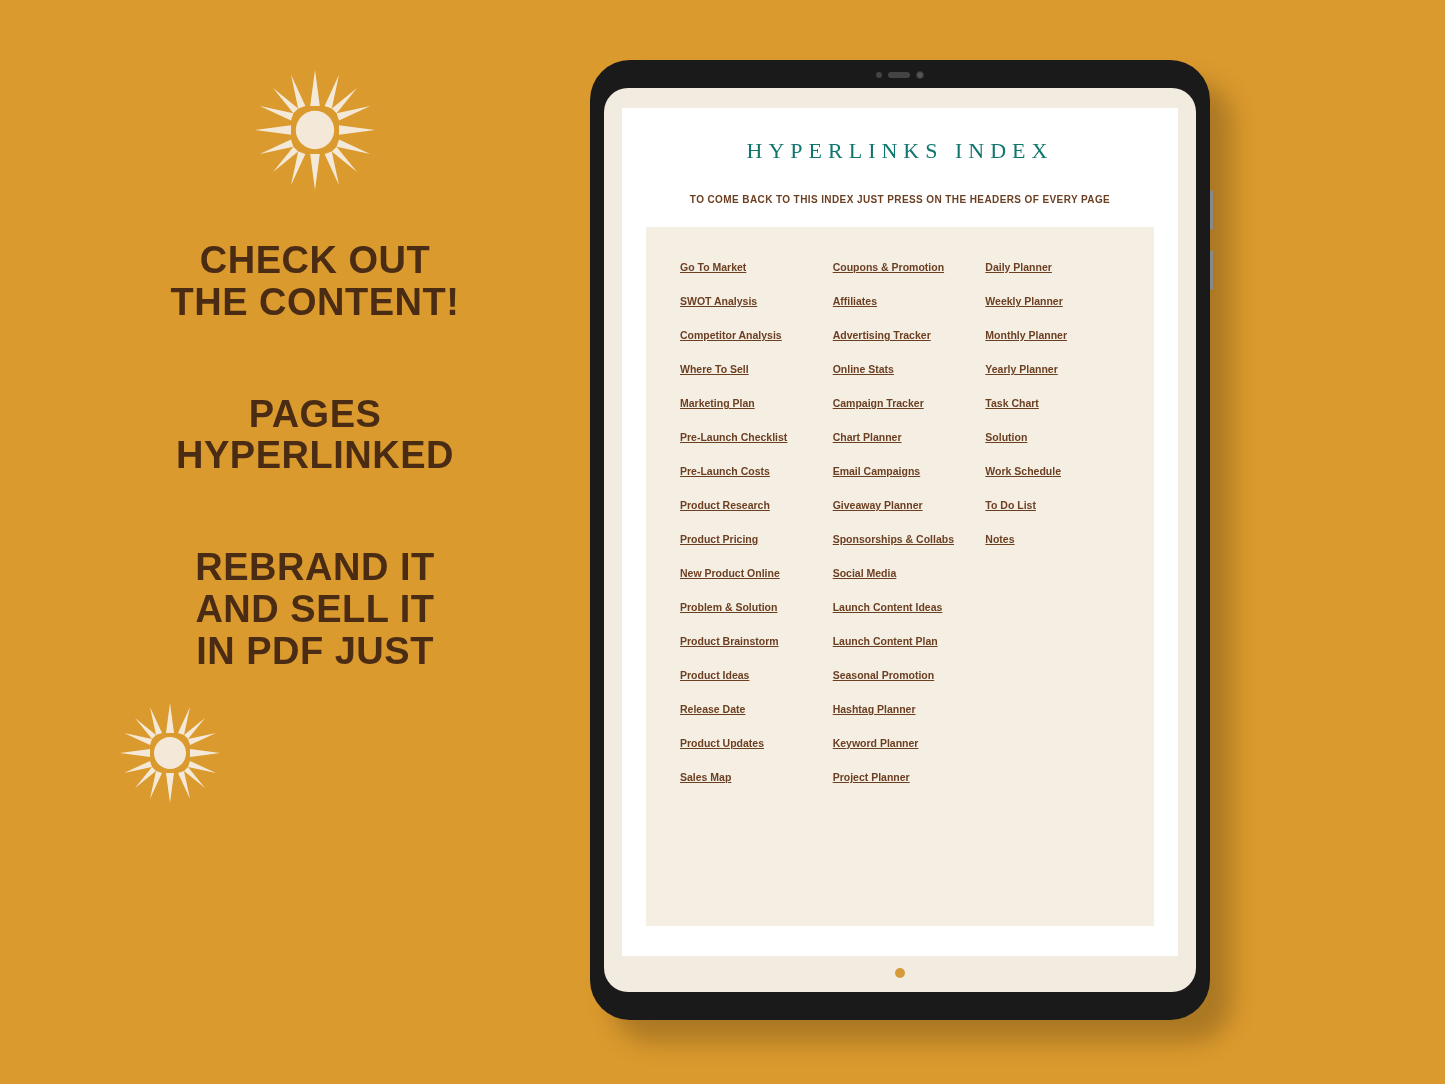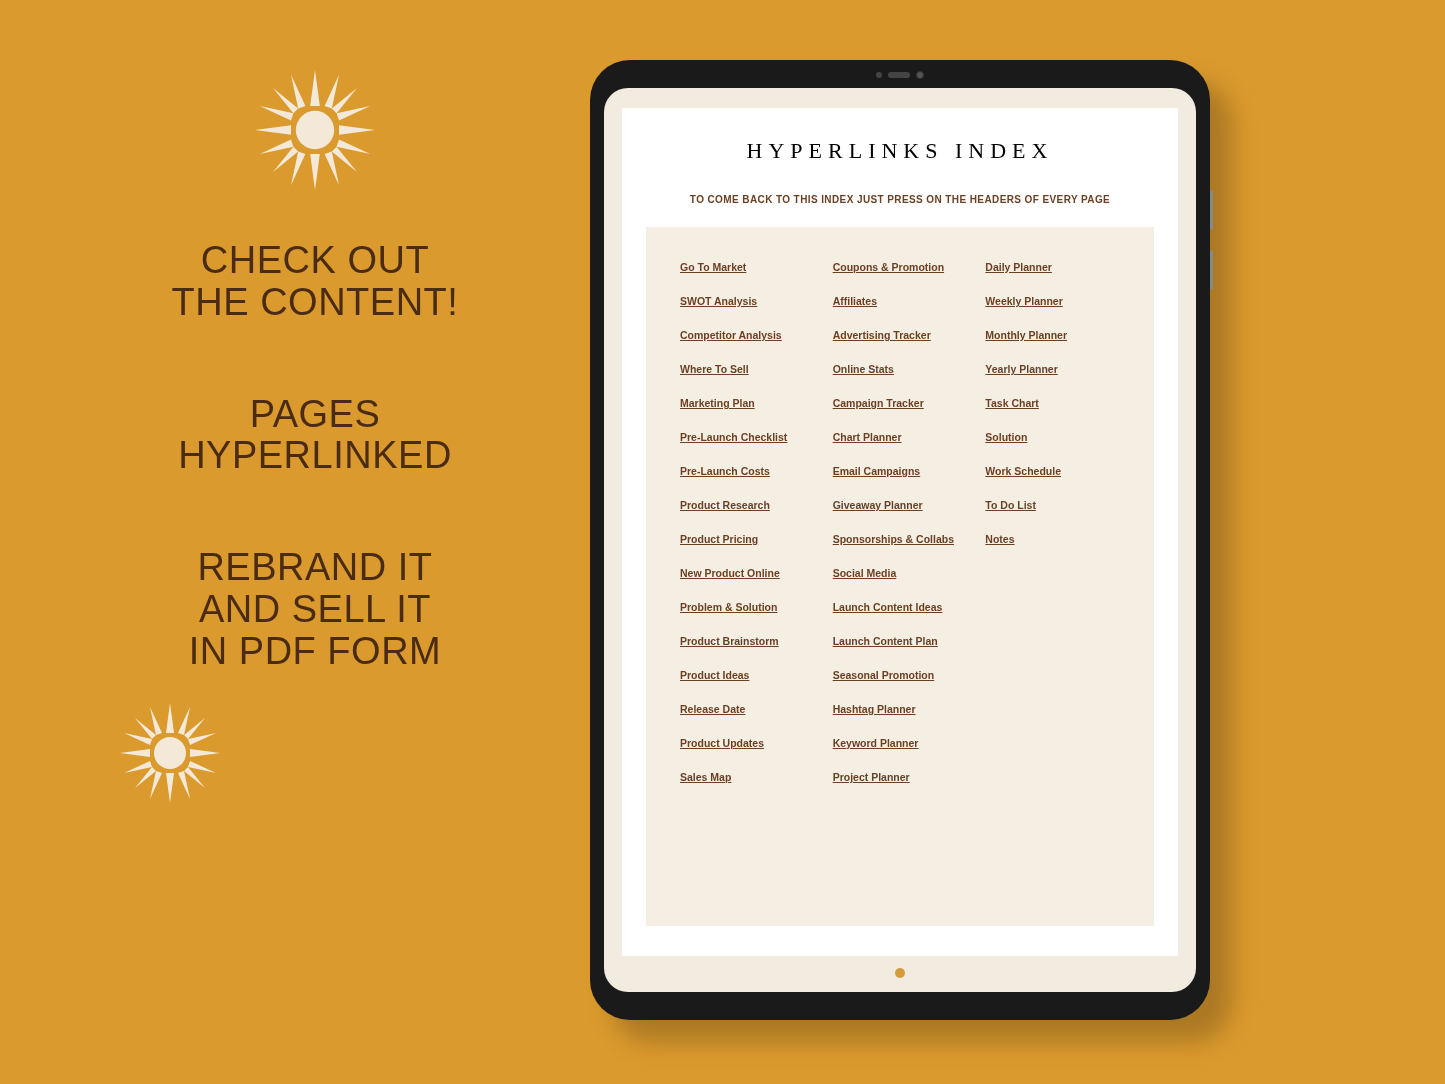--- a/index.html
+++ b/index.html
@@ -12,21 +12,21 @@
     overflow: hidden;
   }
   .left-col {
     position: absolute;
     left: 100px;
     top: 70px;
     width: 430px;
   }
   .left-col .block {
     color: #4a2c14;
-    font-weight: 400;
+    font-weight: 700;
     font-size: 38px;
     line-height: 1.1;
     letter-spacing: 0.5px;
     text-align: center;
     margin-bottom: 70px;
   }
   .sunburst {
     width: 120px;
     height: 120px;
     margin: 0 auto 50px auto;
@@ -98,21 +98,21 @@
     width: 100%;
     flex: 1;
     padding: 30px 24px 30px 24px;
     display: flex;
     flex-direction: column;
   }
   .page-title {
     font-family: Georgia, 'Times New Roman', serif;
     letter-spacing: 6px;
     font-size: 22px;
-    color: #000000;
+    color: #0f766e;
     text-align: center;
     margin-bottom: 30px;
   }
   .page-sub {
     font-size: 10px;
     font-weight: 700;
     letter-spacing: 0.4px;
     color: #6b3f22;
     text-align: center;
     margin-bottom: 22px;
@@ -186,21 +186,21 @@
 
   <div class="block">
     <div>PAGES</div>
     <div>HYPERLINKED</div>
   </div>
 
 
   <div class="block" style="margin-bottom:0">
     <div>REBRAND IT</div>
     <div>AND SELL IT</div>
-    <div>IN PDF FORM</div>
+    <div>IN PDF JUST</div>
   </div>
 
   <div class="sunburst bottom">
     <svg viewBox="0 0 100 100">
       <g fill="#f4e9d8">
         <circle cx="50" cy="50" r="16"></circle>
         <g>
           <polygon points="50,0 54,30 46,30"></polygon>
           <polygon points="50,100 54,70 46,70"></polygon>
           <polygon points="0,50 30,54 30,46"></polygon>

